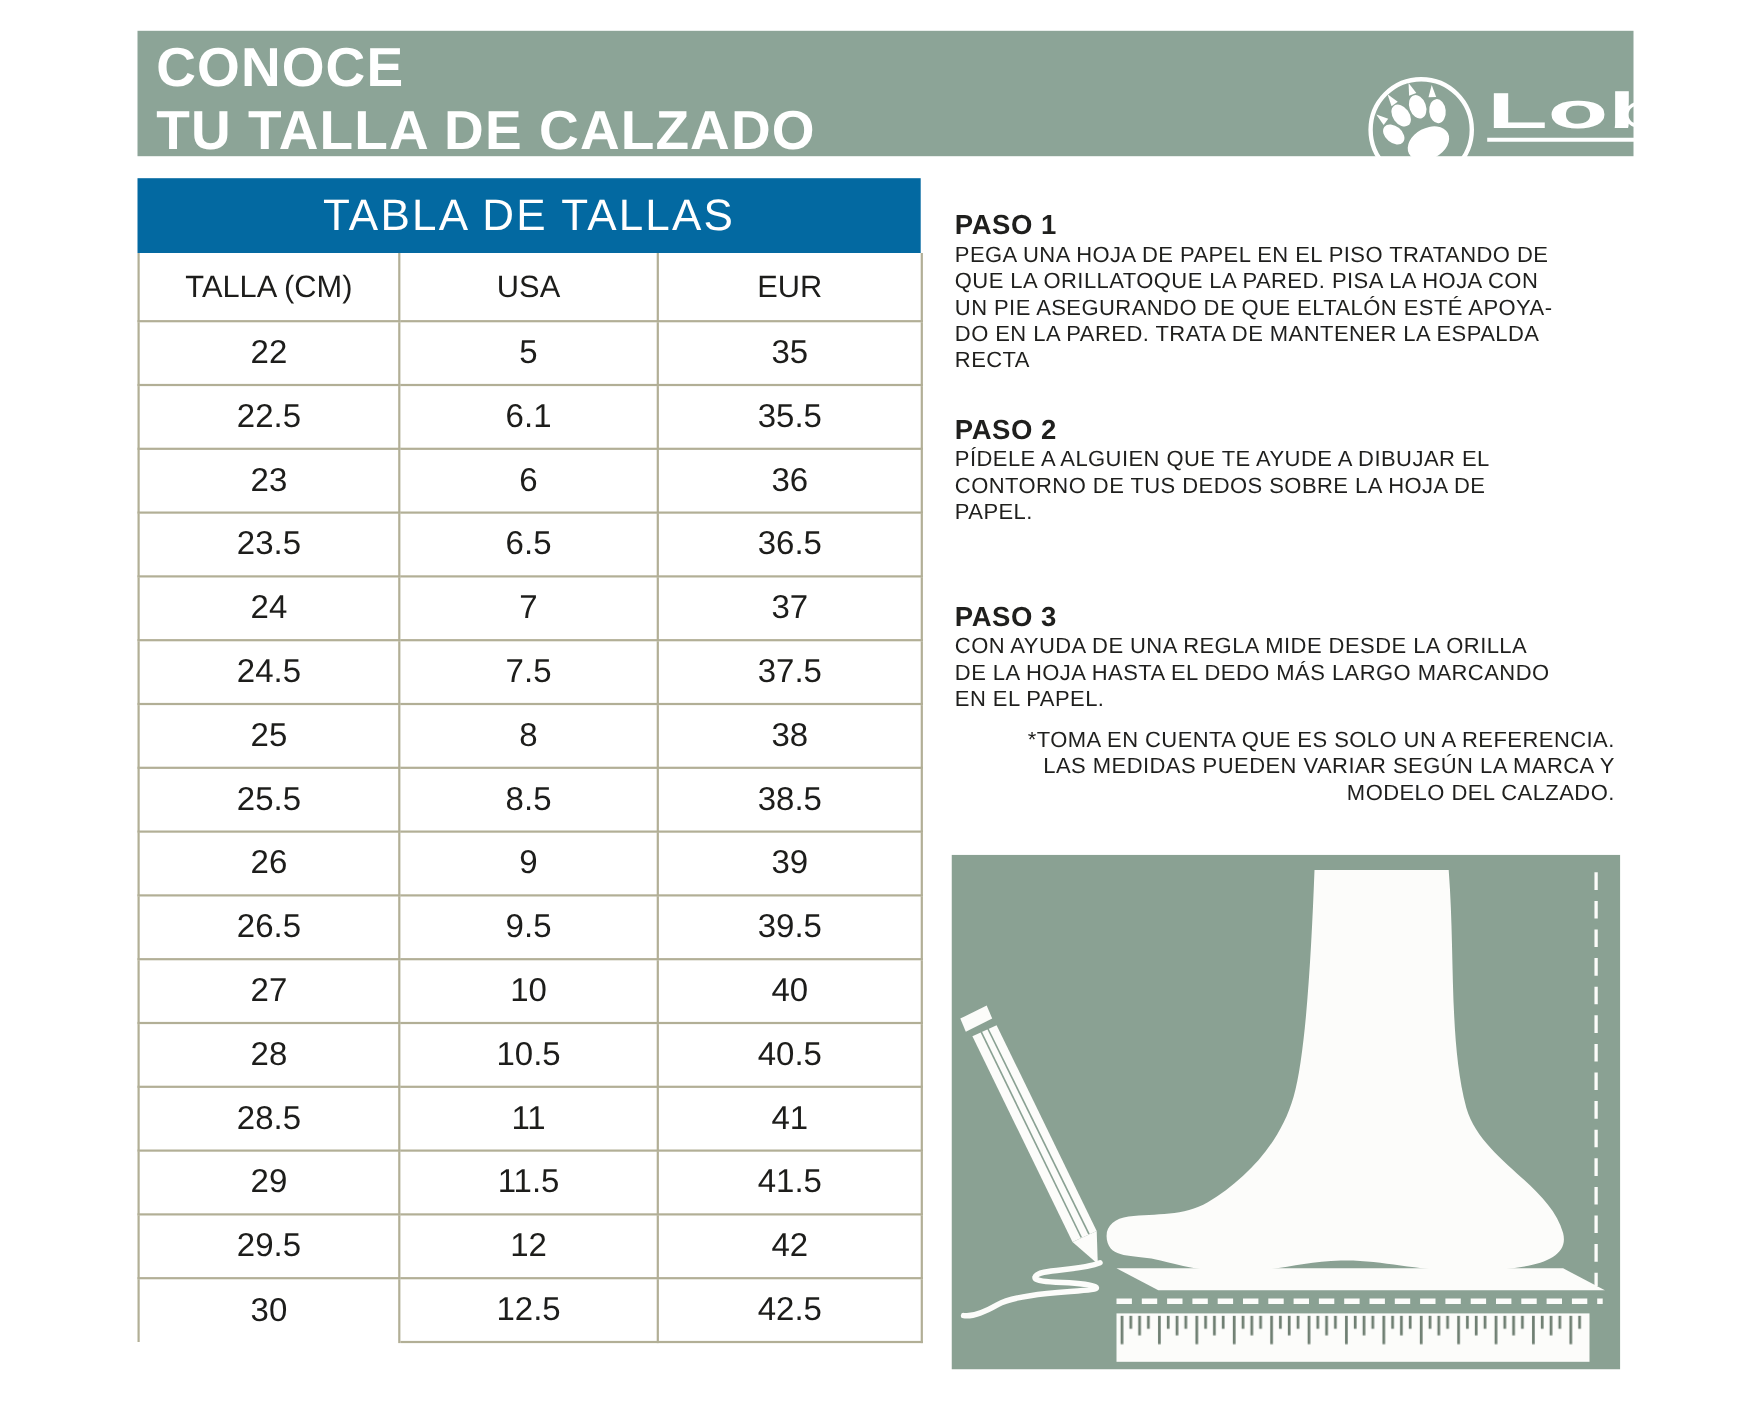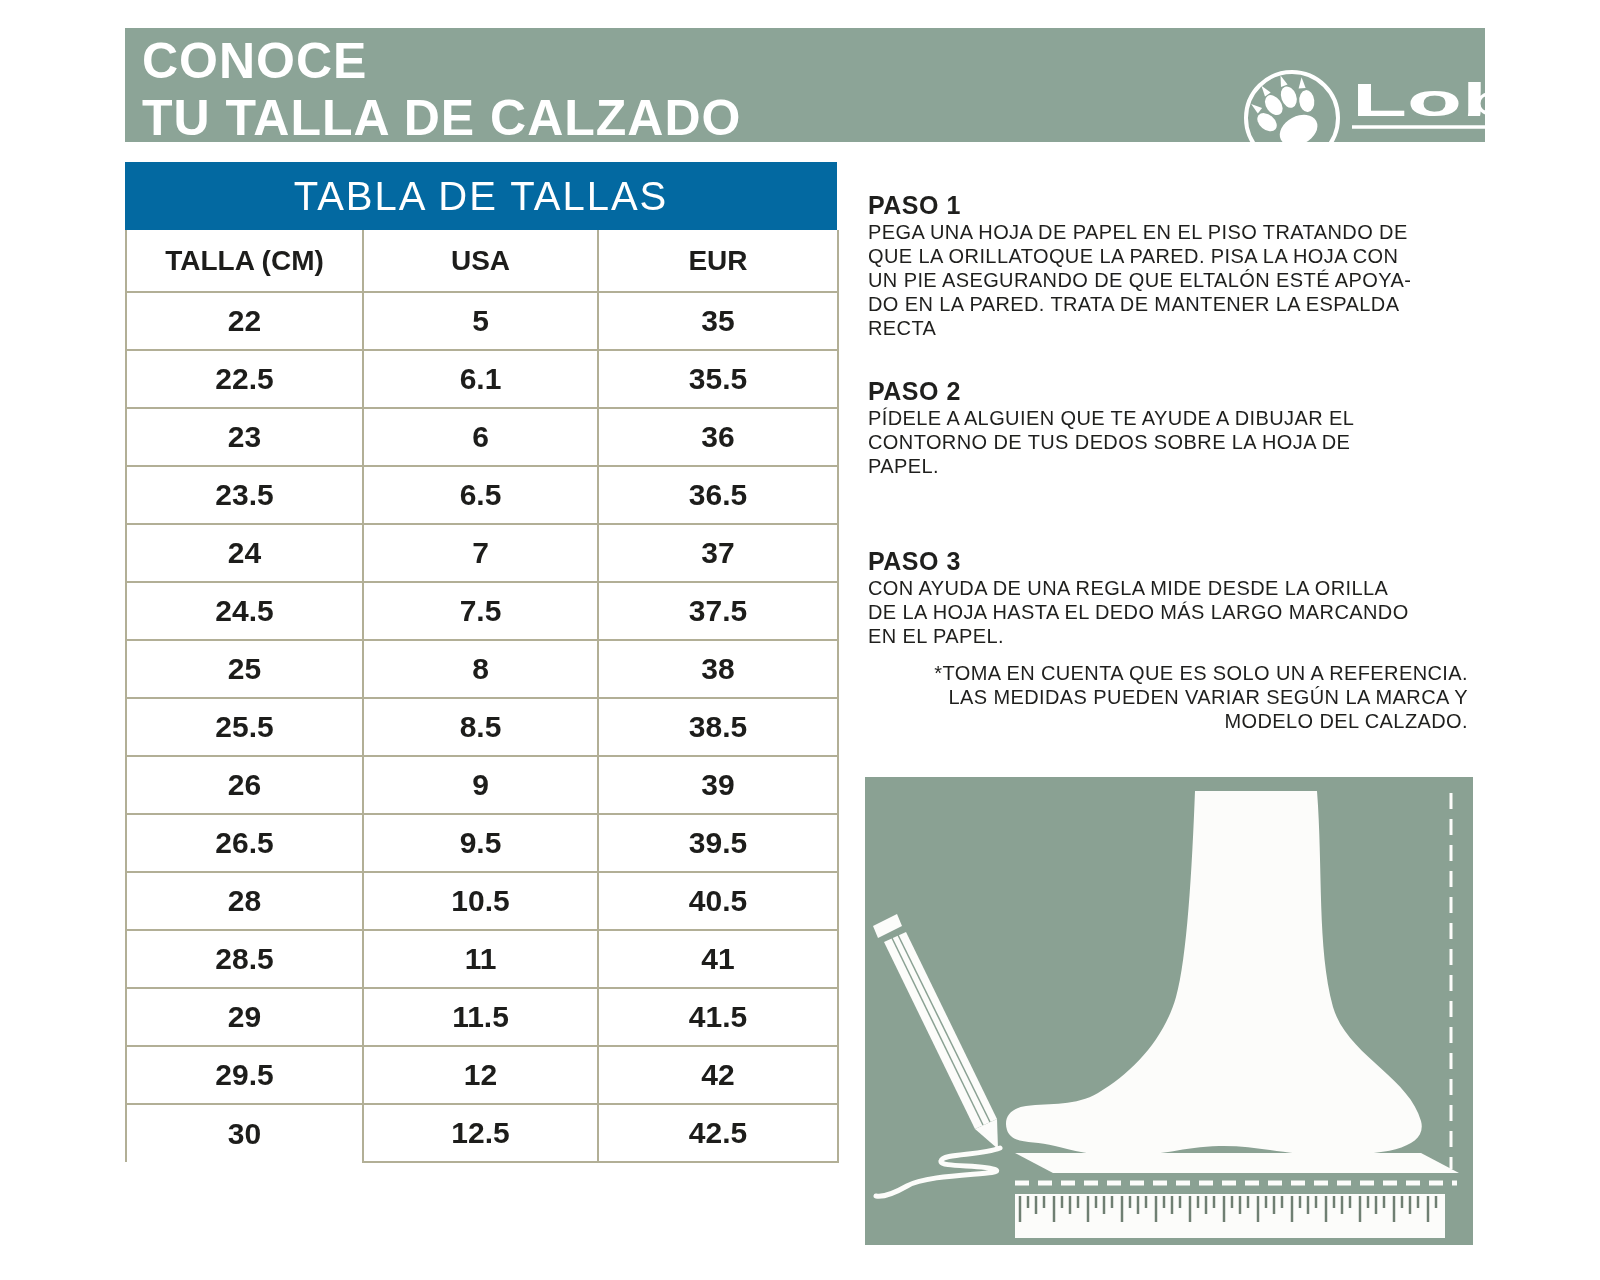--- a/index.html
+++ b/index.html
@@ -14,21 +14,21 @@
   .logo-text{fill:#ffffff;font-family:"Liberation Sans","DejaVu Sans",sans-serif;font-weight:700;}
 
   
   .band-tan{position:absolute;left:125px;top:162px;width:712px;height:68px;background:#0369a1;
             display:flex;align-items:center;justify-content:center;
             color:#ffffff;font-size:40px;font-weight:400;letter-spacing:2px;}
 
   
   .size-table{position:absolute;left:125px;top:230px;width:712px;border-collapse:collapse;table-layout:fixed;}
   .size-table th,.size-table td{border:2px solid #B2AF96;text-align:center;vertical-align:middle;
-            color:#1D1D1B;font-weight:700;padding:0;}
+            color:#1D1D1B;font-weight:400;padding:0;}
   .size-table th{height:61px;font-size:28px;border-top:none;}
   .size-table td{height:56px;font-size:30px;}
   .size-table td.no-bb{border-bottom:none;}
 
   
   .step,.note{position:absolute;left:868px;width:600px;color:#1F1F1D;}
   .step-title{font-size:25px;font-weight:700;line-height:30px;letter-spacing:0.5px;}
   .step-body,.note{font-size:20px;font-weight:500;line-height:24px;letter-spacing:0.4px;white-space:pre-line;}
   .step-p1{top:190px;} .step-p2{top:376px;} .step-p3{top:546px;} .note{top:661px;text-align:right;}
 
@@ -123,20 +123,25 @@
     </tr>
     <tr>
       <td>26</td>
       <td>9</td>
       <td>39</td>
     </tr>
     <tr>
       <td>26.5</td>
       <td>9.5</td>
       <td>39.5</td>
+    </tr>
+    <tr>
+      <td>27</td>
+      <td>10</td>
+      <td>40</td>
     </tr>
     <tr>
       <td>28</td>
       <td>10.5</td>
       <td>40.5</td>
     </tr>
     <tr>
       <td>28.5</td>
       <td>11</td>
       <td>41</td>

